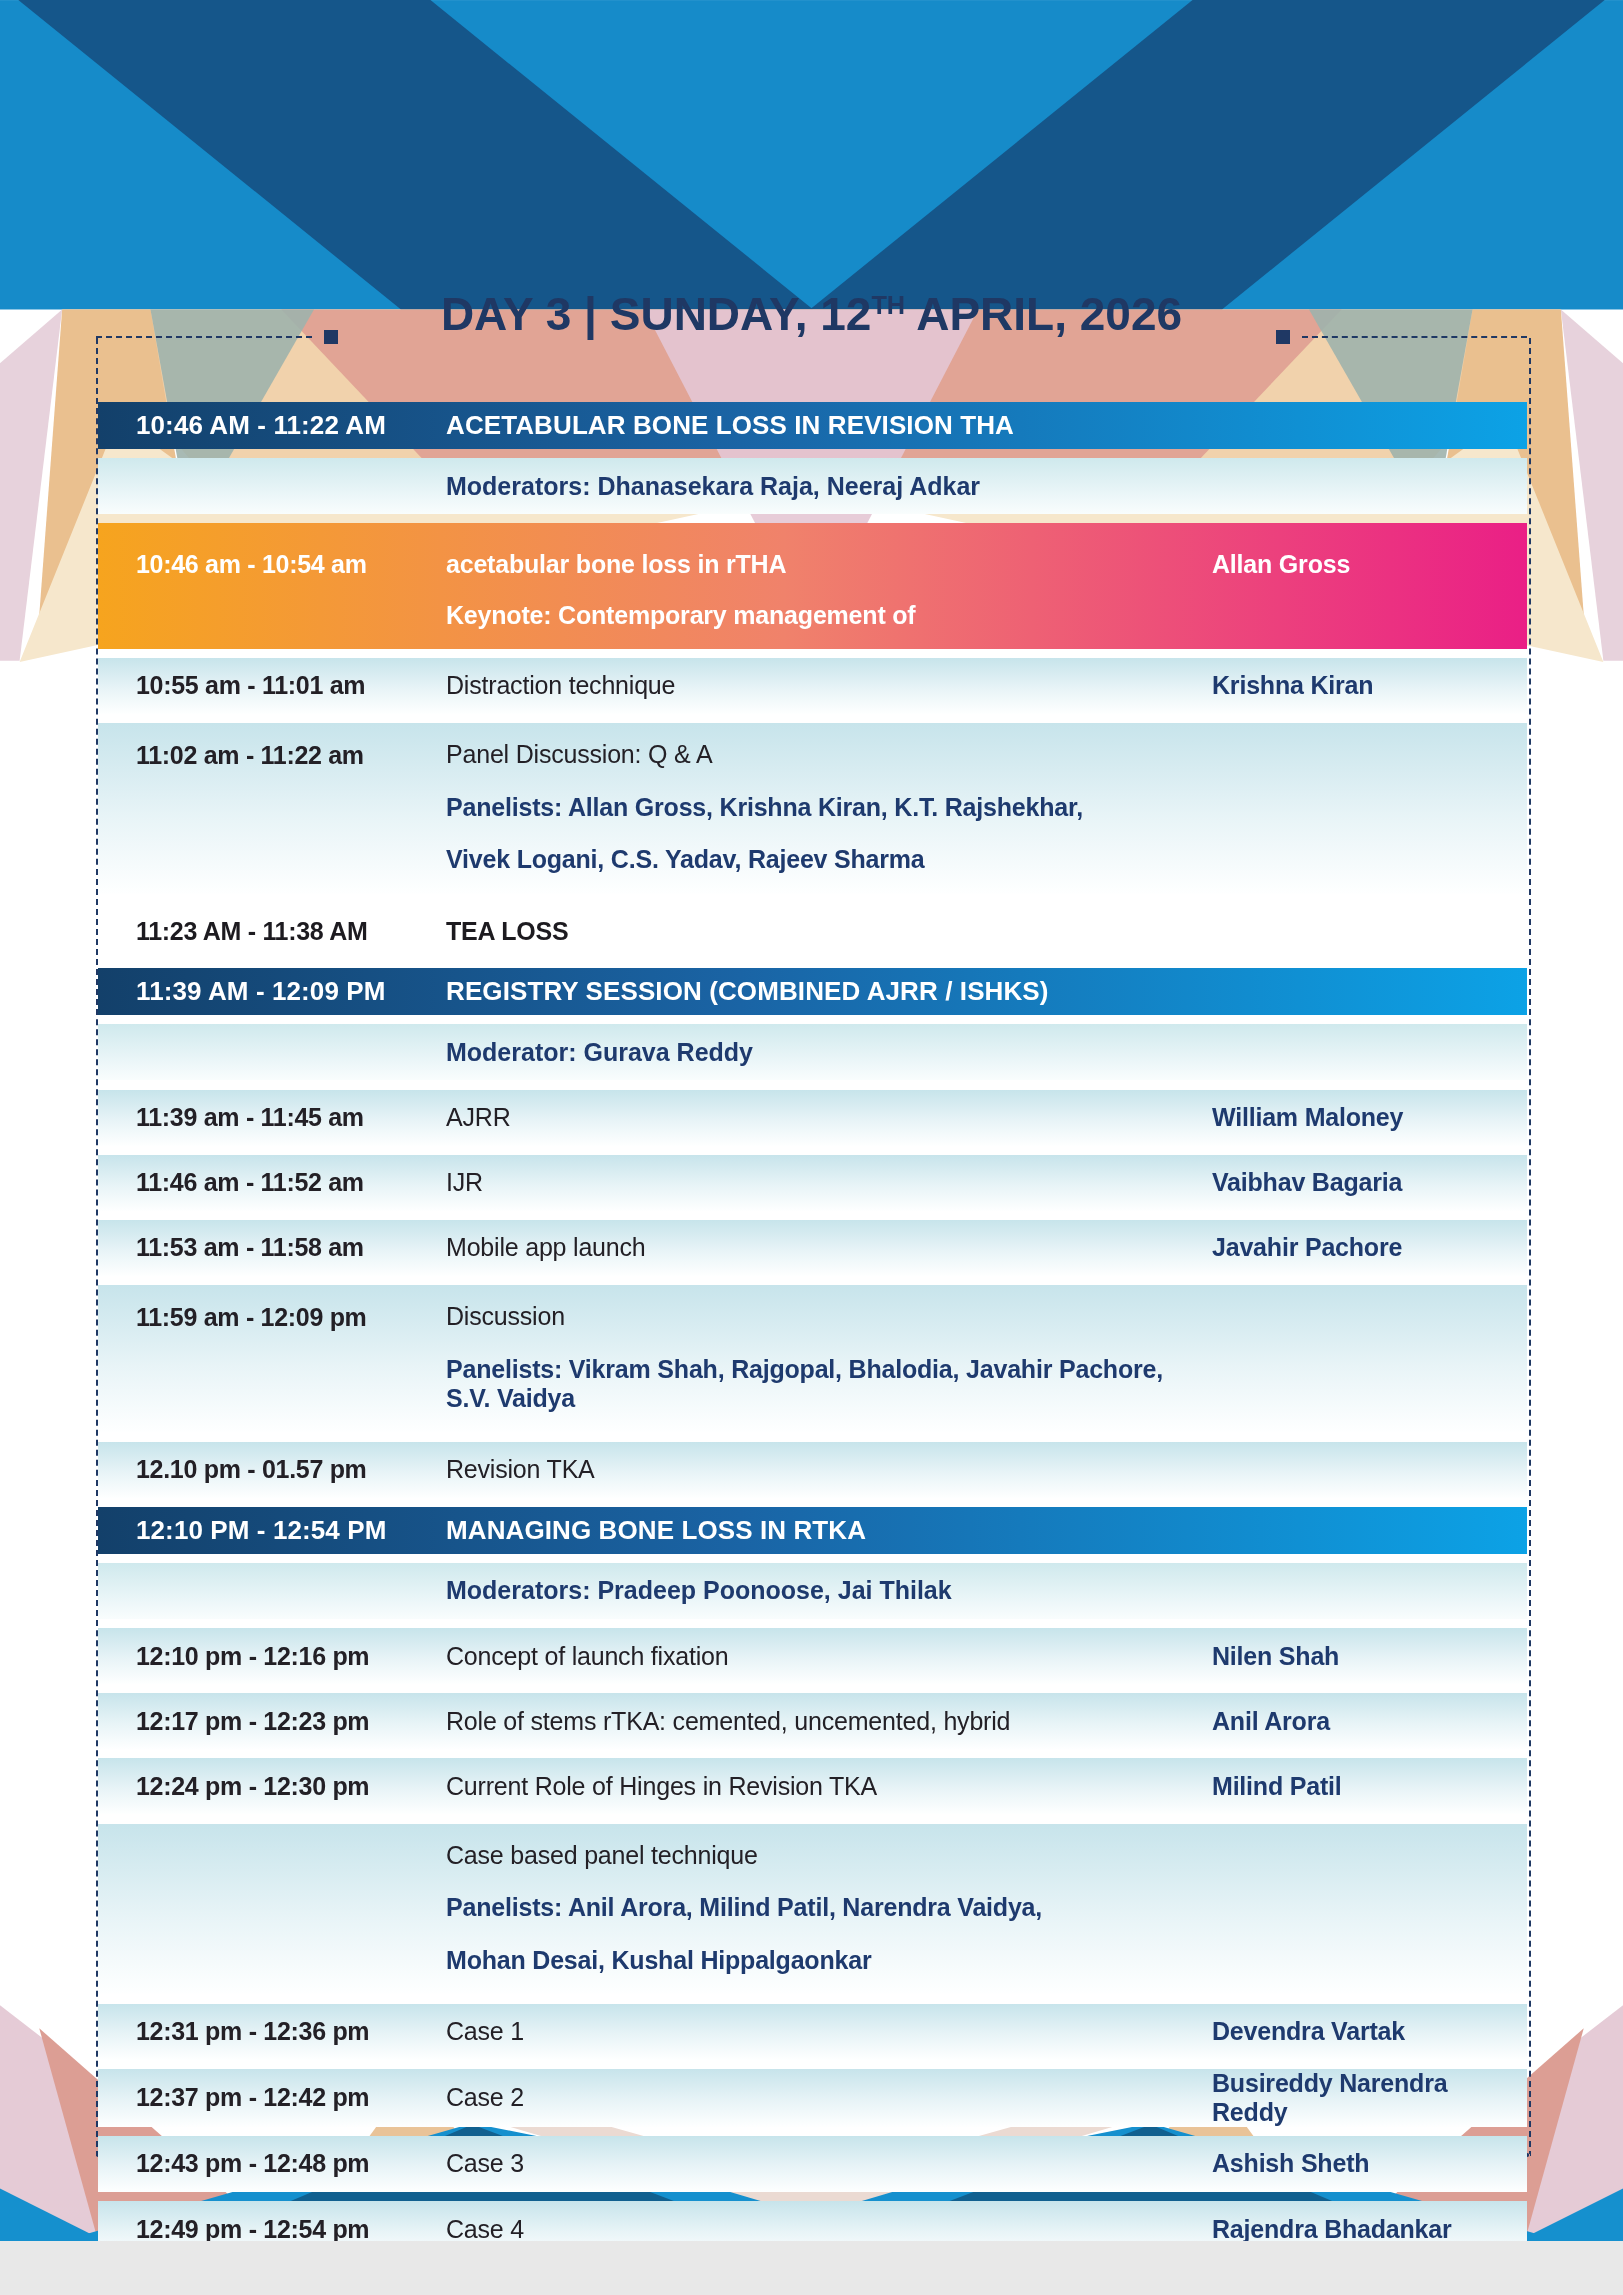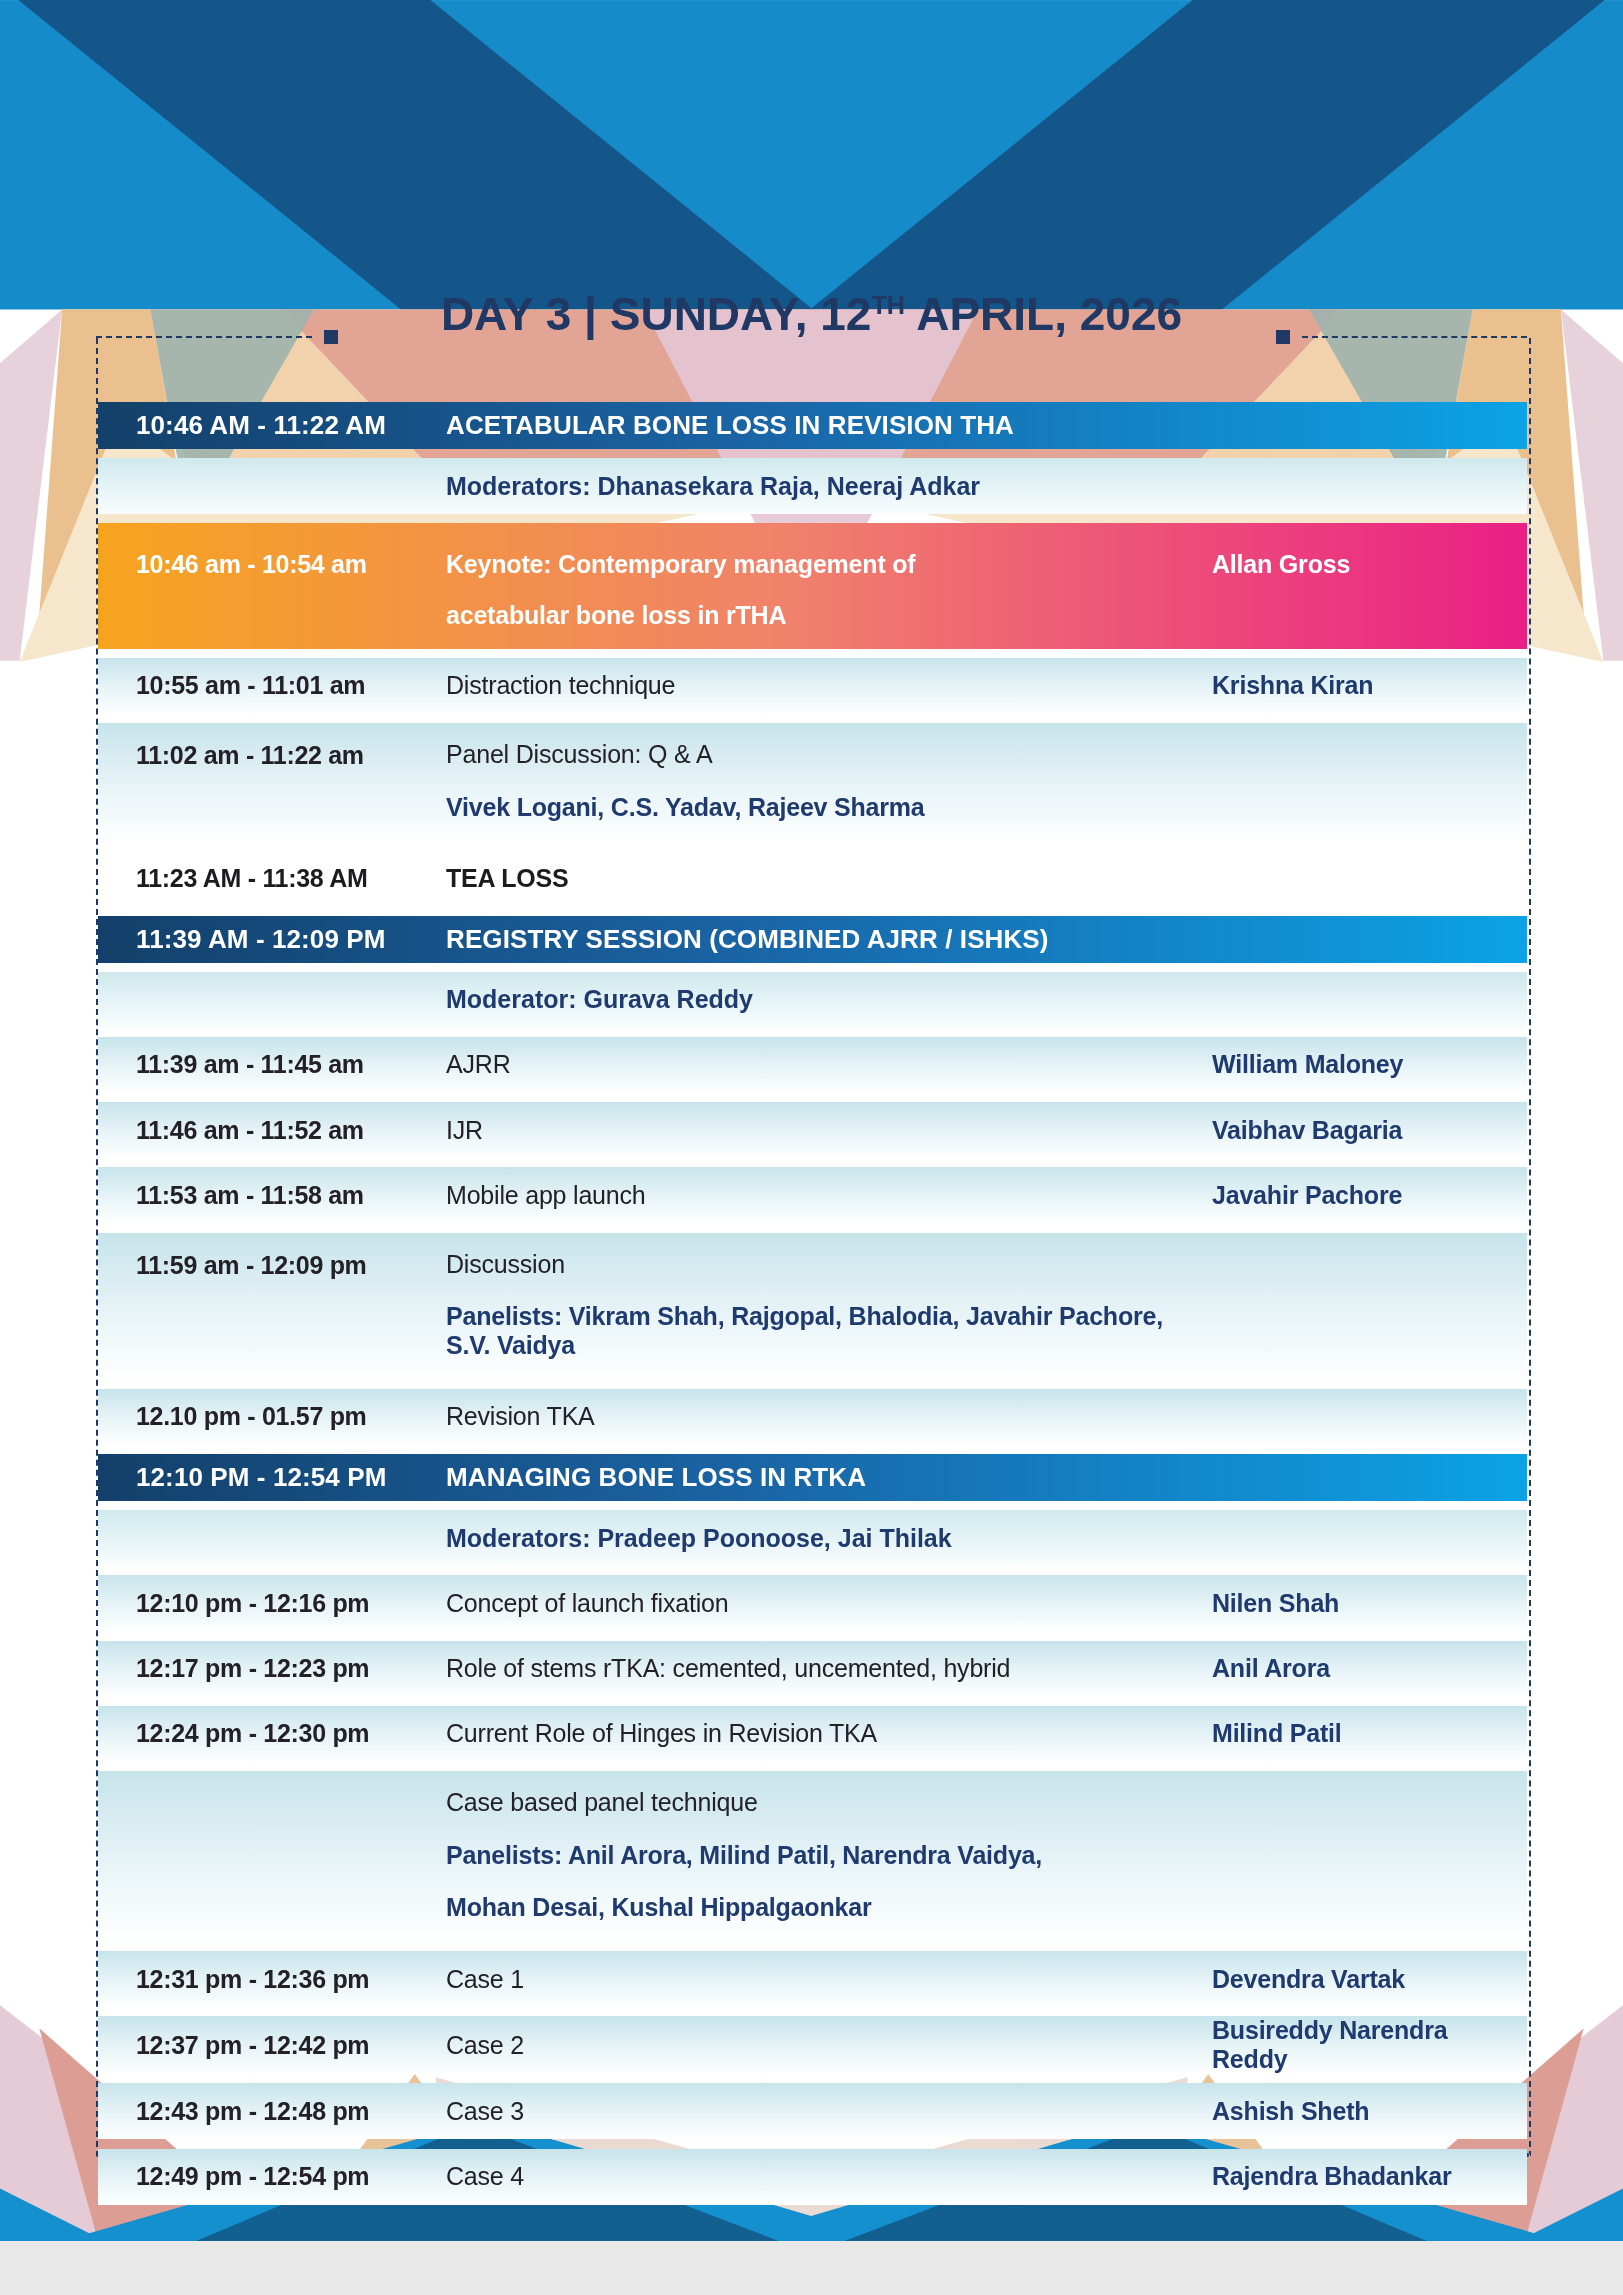--- a/index.html
+++ b/index.html
@@ -127,36 +127,37 @@
         <span class="speaker"></span>
       </div>
       <div class="row mod">
         <span class="time"></span>
         <span class="modtext">Moderators: Dhanasekara Raja, Neeraj Adkar</span>
         <span class="speaker"></span>
       </div>
       <div class="row keynote">
         <span class="time">10:46 am - 10:54 am</span>
         <span class="topic">
+          <span class="topic-line">acetabular bone loss in rTHA</span>
           <span class="topic-line">Keynote: Contemporary management of</span>
-          <span class="topic-line">acetabular bone loss in rTHA</span>
         </span>
         <span class="speaker">Allan Gross</span>
       </div>
       <div class="row item">
         <span class="time">10:55 am - 11:01 am</span>
         <span class="topic">
           <span class="topic-line">Distraction technique</span>
         </span>
         <span class="speaker">Krishna Kiran</span>
       </div>
       <div class="row item multi">
         <span class="time">11:02 am - 11:22 am</span>
         <span class="topic">
           <span class="topic-line">Panel Discussion: Q &amp; A</span>
+          <span class="panel-line">Panelists: Allan Gross, Krishna Kiran, K.T. Rajshekhar,</span>
           <span class="panel-line">Vivek Logani, C.S. Yadav, Rajeev Sharma</span>
         </span>
         <span class="speaker"></span>
       </div>
       <div class="row brk">
         <span class="time">11:23 AM - 11:38 AM</span>
         <span class="topic">TEA LOSS</span>
         <span class="speaker"></span>
       </div>
       <div class="row bar">

